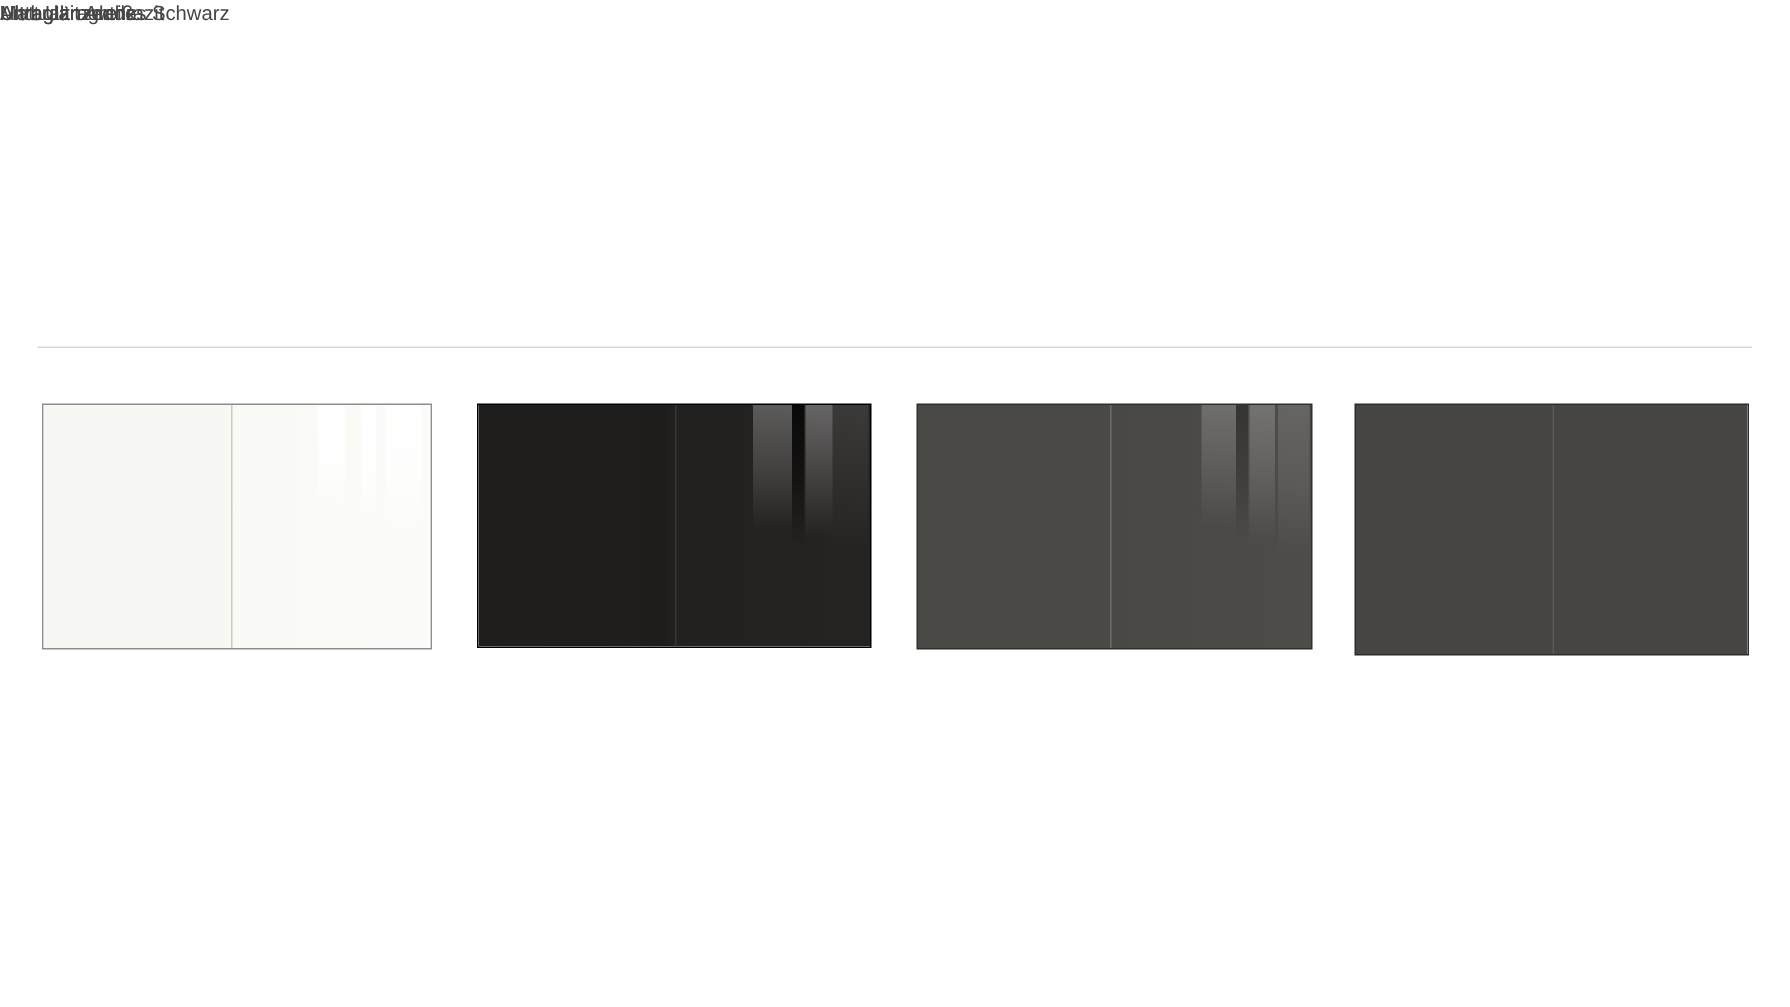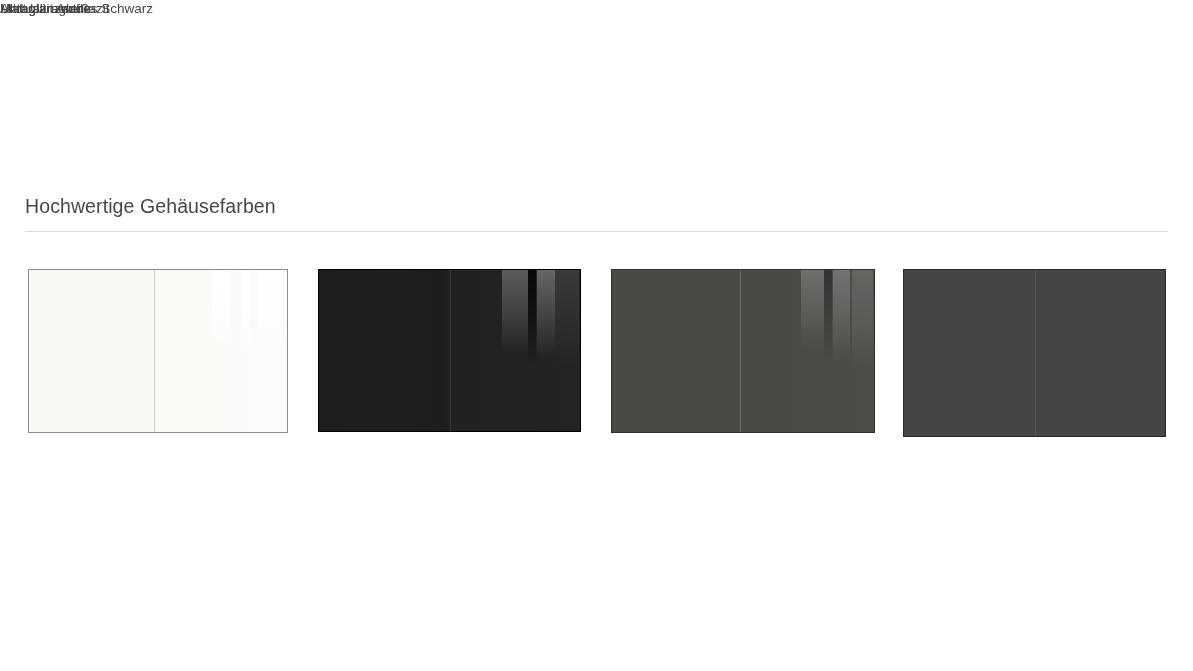--- a/index.html
+++ b/index.html
@@ -148,23 +148,20 @@
   #cell-3 { left: 903px; top: 269px; width: 263px; height: 168px; }
   #cell-3 .swatch-img { border-color: #2b2b2a; }
   #cell-3 .swatch-base { background: #474543; }
   #cell-3 .swatch-seam { left: 50.2%; background: #5a5855; }
 </style>
 </head>
 <body>
 
 <div class="page">
 
-  <div class="section-head">
-    <h2 class="section-title">Hochwertige Gehäusefarben</h2>
-  </div>
   <div class="section-rule"></div>
 
   <div class="swatch-row">
 
     <div class="swatch-cell" id="cell-0">
       <div class="swatch-img">
         <div class="swatch-base"></div>
         <div class="gloss g1"></div>
         <div class="gloss g2"></div>
         <div class="gloss g3"></div>

